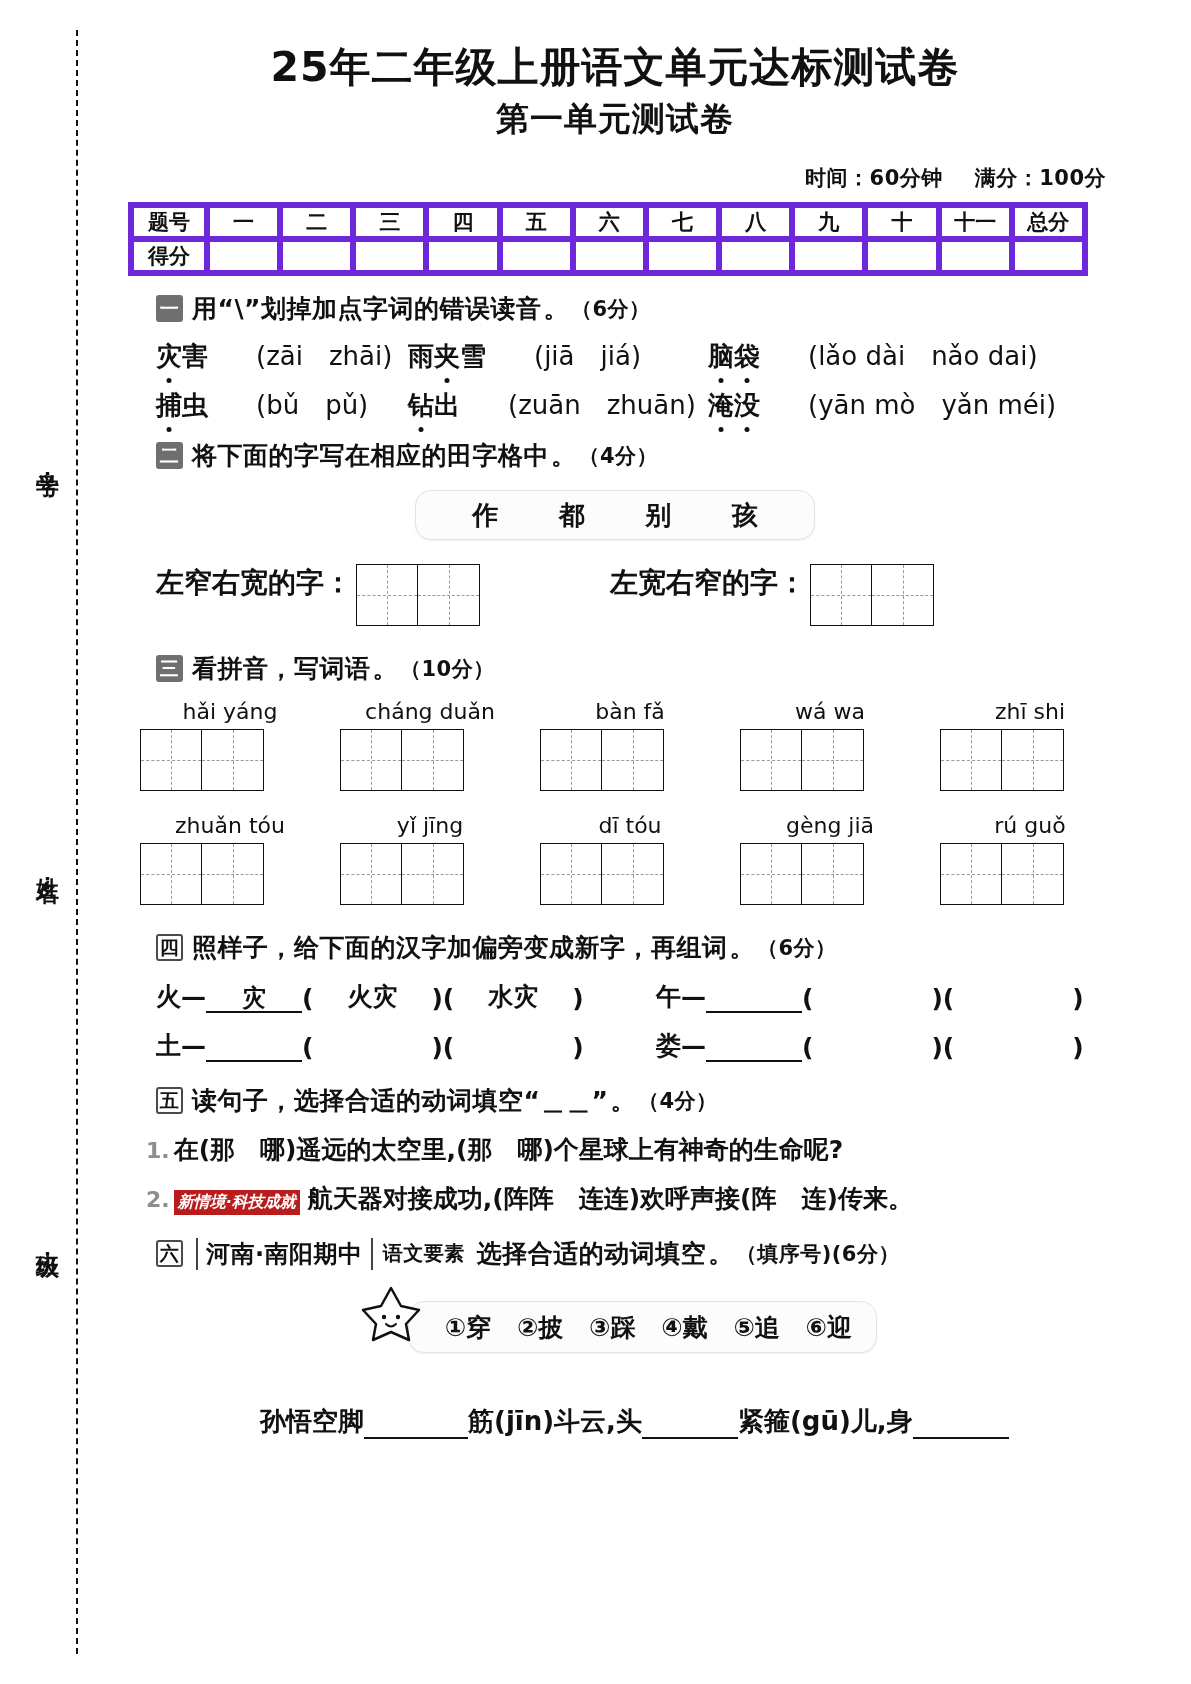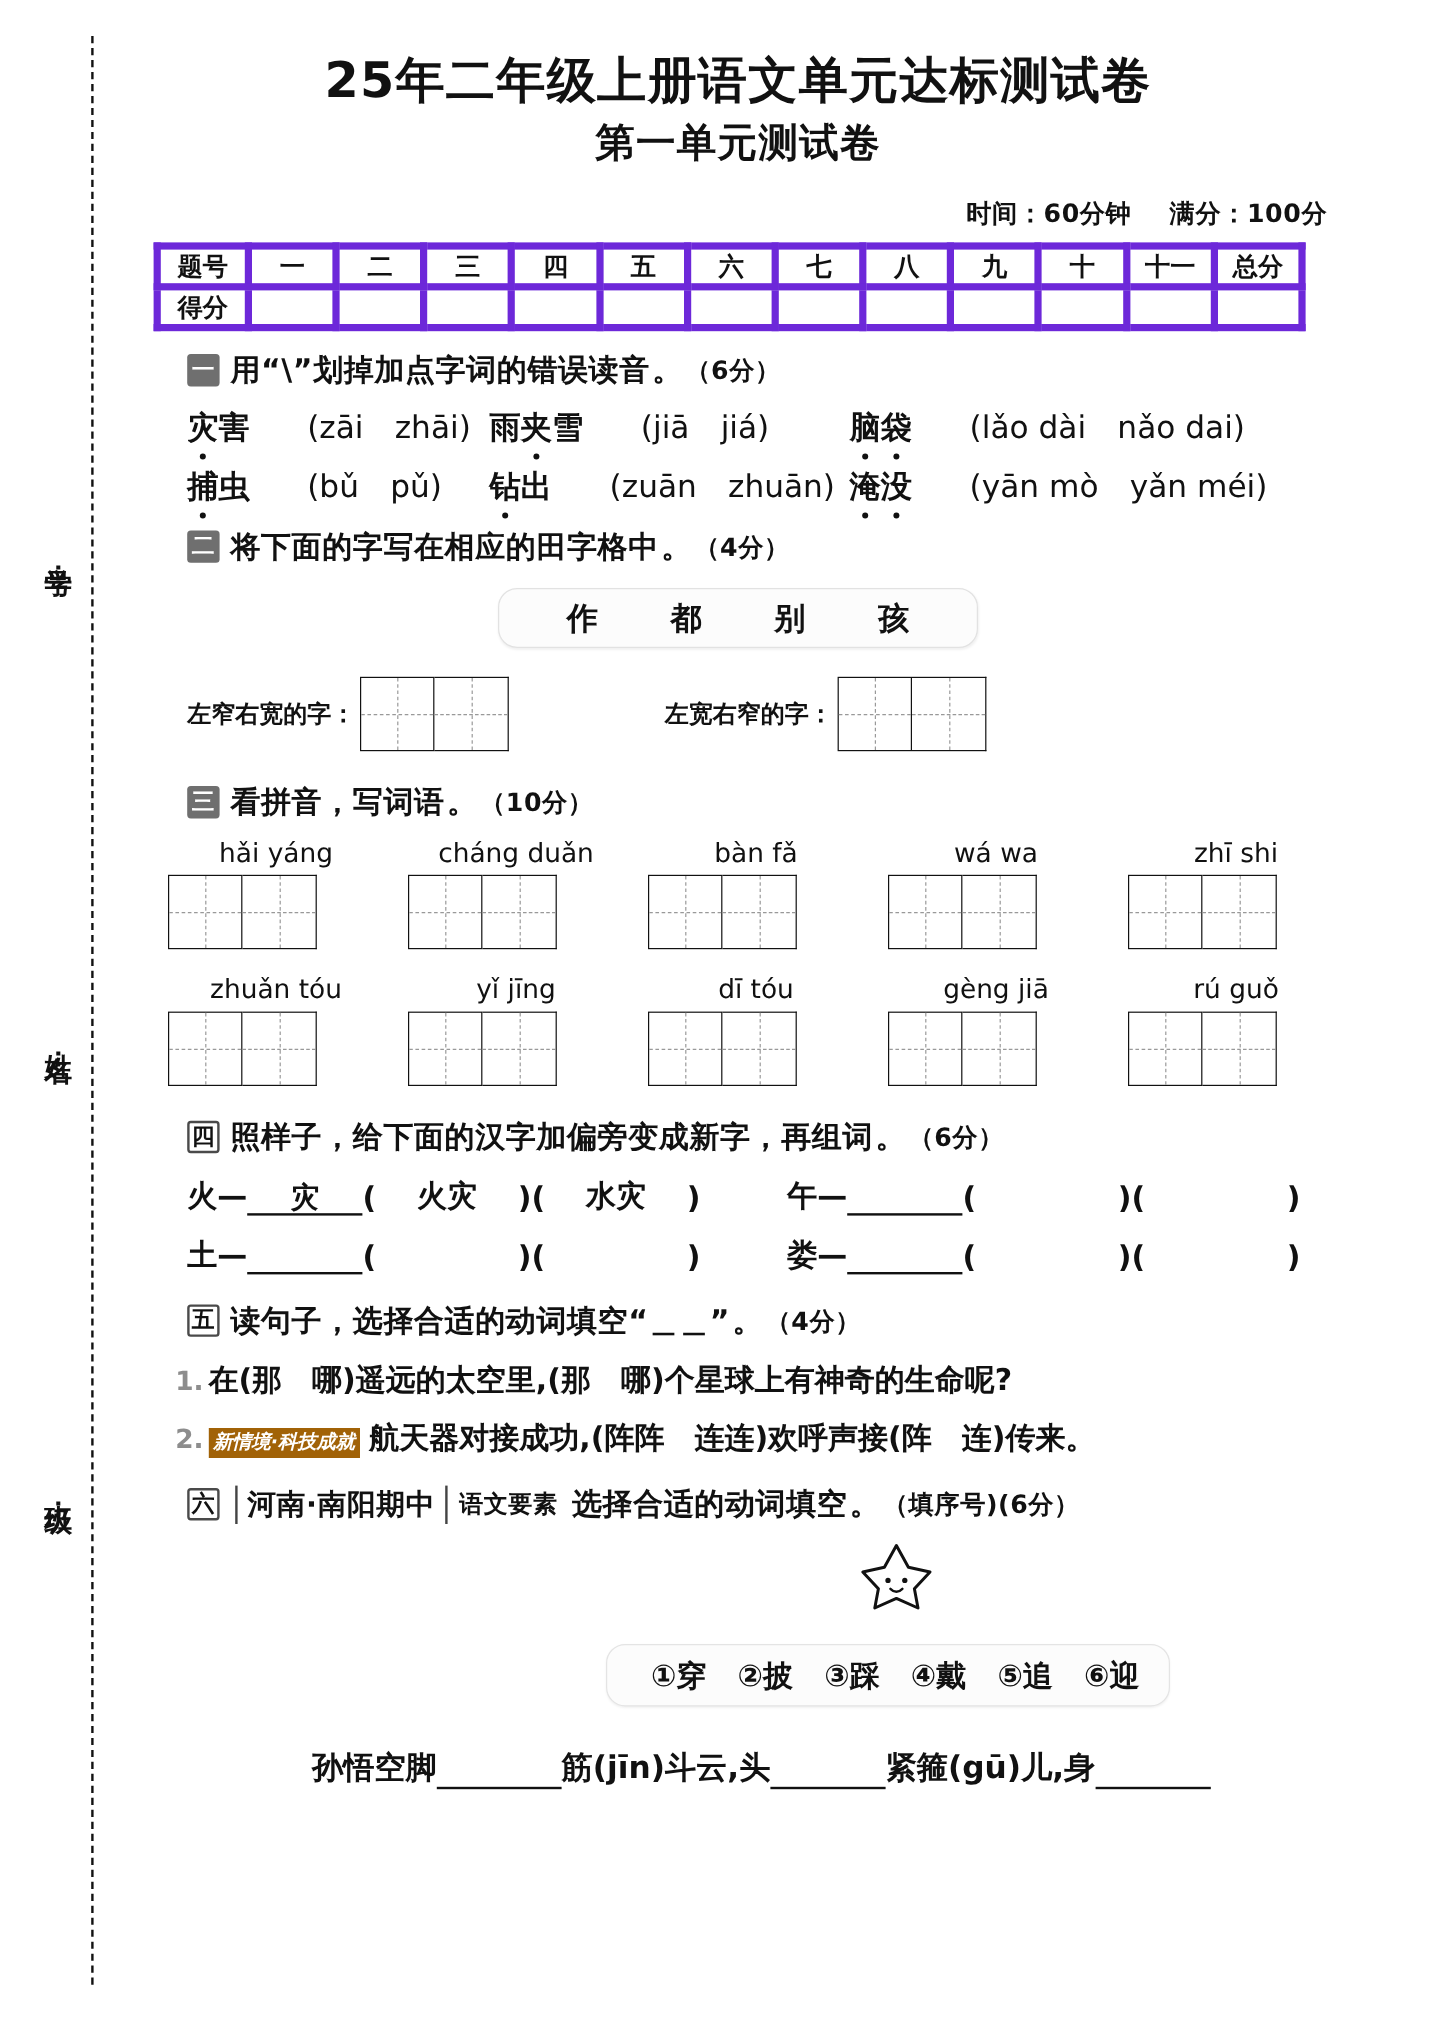--- a/index.html
+++ b/index.html
@@ -186,24 +186,24 @@
     left: 50%; top: 0; bottom: 0;
     border-left: 1px dashed #999;
   }
   .tzg .cell::after {
     top: 50%; left: 0; right: 0;
     border-top: 1px dashed #999;
   }
 
   .tz-line {
     display: flex;
-    align-items: center;
+    align-items: flex-start;
     margin-top: 24px;
     padding-left: 46px;
-    font-size: 20px;
+    font-size: 28px;
     font-weight: bold;
   }
   .tz-line .lbl { margin-right: 4px; }
   .tz-line .gap { width: 130px; }
 
   
   .pyrow {
     display: flex;
     margin-top: 14px;
     padding-left: 30px;
@@ -254,21 +254,21 @@
     font-weight: bold;
   }
   .sent .idx {
     color: #8d8d8d;
     font-size: 22px;
     margin-right: 4px;
     font-weight: bold;
   }
   .tag-ctx {
     display: inline-block;
-    background: #a16207;
+    background: #b91c1c;
     color: #fff;
     font-size: 16px;
     font-weight: bold;
     padding: 2px 4px;
     margin-right: 8px;
     font-style: italic;
     vertical-align: middle;
     white-space: nowrap;
   }
 
@@ -288,21 +288,20 @@
     margin-right: 10px;
     white-space: nowrap;
   }
 
   
   .optwrap {
     display: flex;
     align-items: center;
     margin-top: 14px;
     padding-left: 250px;
-    flex-direction: column;
   }
   .star { margin-right: -14px; margin-bottom: 22px; z-index:2; }
   .optbox {
     border: 1px solid #e4e4e4;
     border-radius: 16px;
     background: #fcfcfc;
     box-shadow: 0 1px 2px rgba(0,0,0,.06);
     display: flex;
     gap: 26px;
     align-items: center;

